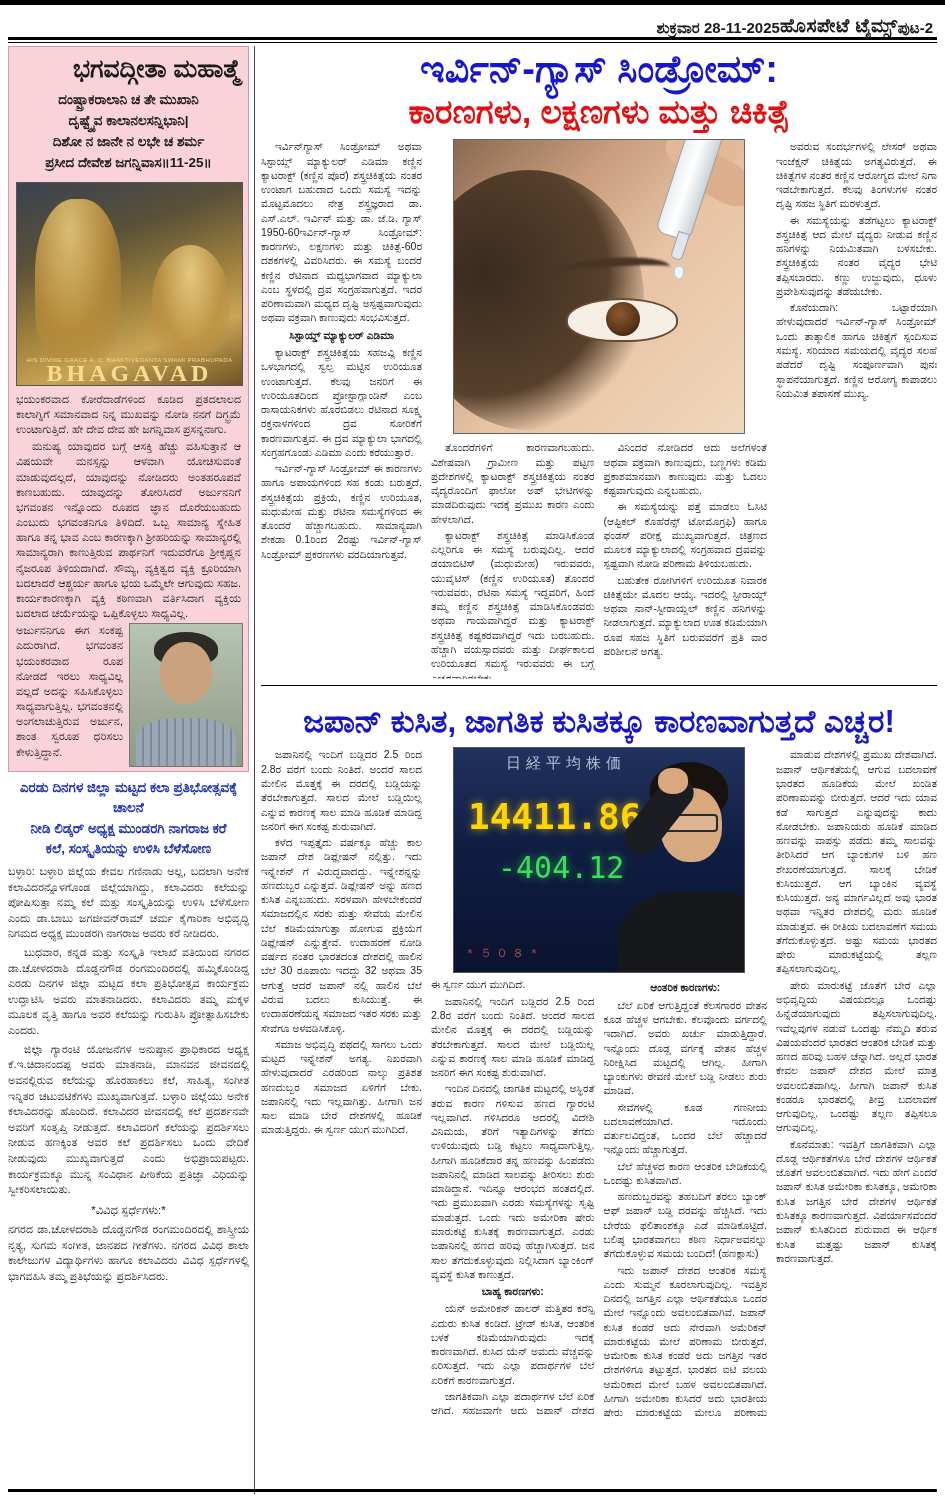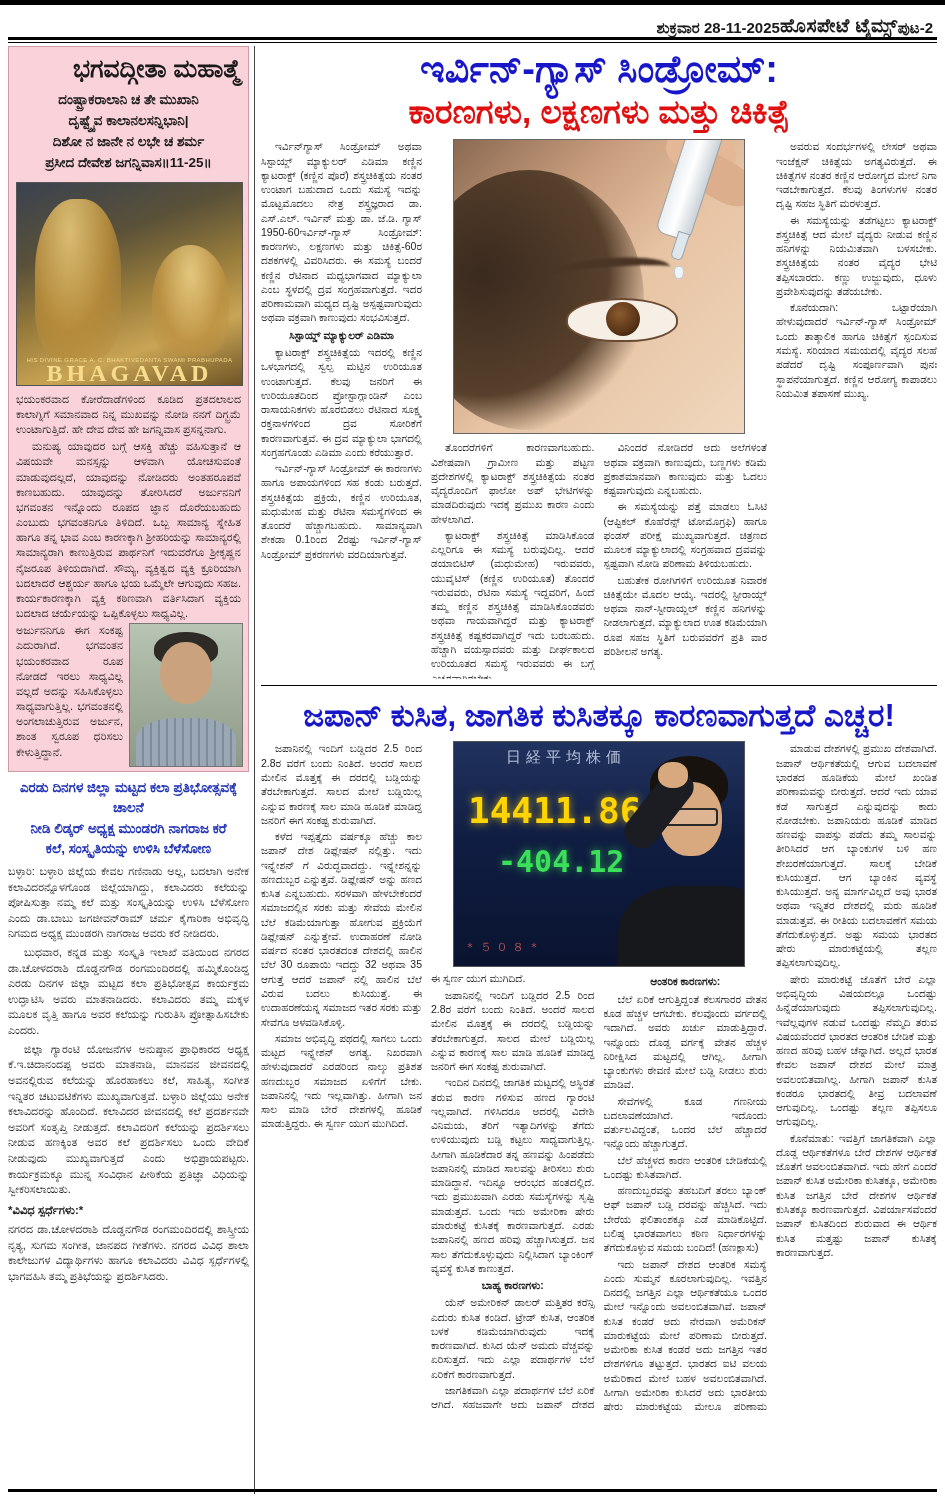--- a/index.html
+++ b/index.html
@@ -40,21 +40,21 @@
   .a-face{position:absolute;left:30px;top:18px;width:52px;height:62px;border-radius:48%;background:#caa27e;}
   .a-shirt{position:absolute;left:6px;bottom:-4px;width:100px;height:52px;border-radius:40% 40% 0 0;
            background:repeating-linear-gradient(90deg,#9aa7b5 0 6px,#7d8b9b 6px 8px),repeating-linear-gradient(0deg,rgba(255,255,255,.25) 0 6px,rgba(0,0,0,.15) 6px 8px);}
   .author-cap{color:#16328f;font-weight:bold;font-size:11.5px;text-align:center;line-height:1.4;margin-top:3px;}
   
   .bellary{margin-top:6px;}
   .bellary-h{color:#1d2fb4;font-weight:bold;font-size:13.5px;text-align:center;line-height:1.5;}
   .bbody{font-size:11px;line-height:1.42;text-align:justify;margin-top:5px;}
   .bbody p{margin:0 0 3px;text-indent:16px;}
   .bbody p.first{text-indent:0;}
-  .b-sub{font-weight:bold;font-size:11.5px;margin:4px 0;}
+  .b-sub{font-weight:normal;text-align:center;font-size:11.5px;margin:4px 0;}
   
   .art1-hl1{color:#1717c9;font-weight:bold;font-size:38px;text-align:center;line-height:1.15;margin-top:2px;}
   .art1-hl2{color:#e01010;font-weight:bold;font-size:33px;text-align:center;line-height:1.2;margin-bottom:8px;}
   .artbody{display:flex;gap:9px;}
   .art1 .artbody{height:540px;overflow:hidden;}
   .ncol{flex:1;min-width:0;font-size:10.5px;line-height:1.36;text-align:justify;overflow:hidden;}
   .ncol p{margin:0 0 2px;text-indent:14px;}
   .midwrap{width:336px;flex:none;display:flex;flex-direction:column;min-width:0;}
   .midcols{display:flex;gap:9px;flex:1;overflow:hidden;}
   .subhead{font-weight:bold;text-align:center;text-indent:0!important;margin:3px 0!important;}
@@ -70,30 +70,30 @@
   .iris{position:absolute;left:38px;top:2px;width:34px;height:34px;border-radius:50%;
         background:radial-gradient(circle at 40% 35%,#8a5a2e 0%,#5a3517 60%,#2a1507 100%);}
   .dropper{position:absolute;right:34px;top:-30px;width:34px;height:128px;border-radius:10px;
            background:linear-gradient(90deg,#e9eef2,#ffffff 45%,#c9d2d8);transform:rotate(18deg);border:1px solid #9aa4ab;}
   .dropper-tip{position:absolute;right:58px;top:92px;width:10px;height:26px;background:#dfe7ec;
                transform:rotate(18deg);border-radius:0 0 5px 5px;border:1px solid #9aa4ab;}
   .drop{position:absolute;right:60px;top:126px;width:8px;height:11px;border-radius:50% 50% 60% 60%;background:#eef6fb;border:1px solid #bcd;}
   .finger{position:absolute;right:8px;top:-12px;width:70px;height:46px;border-radius:40%;background:#e4b896;transform:rotate(20deg);}
   .finger2{position:absolute;right:-14px;top:18px;width:78px;height:40px;border-radius:40%;background:#dcae8c;transform:rotate(30deg);}
   
-  .art2{border-top:1.5px solid #000;margin-top:6px;padding-top:11px;}
+  .art2{border-top:1.5px solid #000;margin-top:6px;padding-top:17px;}
   .art2-hl{color:#1717c9;font-weight:bold;font-size:31px;text-align:center;line-height:1.2;margin-bottom:7px;}
   .art2 .artbody{height:672px;overflow:hidden;}
   .stock-photo{position:relative;width:290px;height:224px;margin:0 auto 4px;border:1px solid #555;overflow:hidden;
                background:linear-gradient(180deg,#20325e 0%,#101d42 45%,#0a1430 100%);}
   .jp-row{position:absolute;left:8px;top:6px;color:#cfd8ee;font-size:15px;letter-spacing:5px;opacity:.85;filter:blur(.4px);margin-left:44px;}
   .idx{position:absolute;left:14px;top:48px;color:#ffd400;font-family:"DejaVu Sans Mono",monospace;
        font-weight:bold;font-size:36px;text-shadow:0 0 8px rgba(255,212,0,.7);}
   .chg{position:absolute;left:44px;top:102px;color:#3ae05a;font-family:"DejaVu Sans Mono",monospace;
-       font-weight:bold;font-size:30px;text-shadow:0 0 8px rgba(58,224,90,.7);}
+       font-weight:normal;font-size:30px;text-shadow:0 0 8px rgba(58,224,90,.7);}
   .jp-row2{position:absolute;left:10px;bottom:10px;color:#e06060;font-size:12px;letter-spacing:4px;opacity:.7;font-family:Liberation Mono, monospace;}
   .man{position:absolute;right:-18px;top:14px;width:150px;height:230px;}
   .man-hair{position:absolute;right:34px;top:0;width:78px;height:56px;border-radius:50% 50% 40% 40%;background:#17120e;}
   .man-face{position:absolute;right:40px;top:26px;width:62px;height:74px;border-radius:46%;background:#d8a87f;}
   .man-glass{position:absolute;right:44px;top:52px;width:52px;height:14px;border:2px solid #2a2a2a;border-radius:4px;background:rgba(255,255,255,.15);}
   .man-jacket{position:absolute;right:-6px;bottom:-20px;width:150px;height:120px;border-radius:40% 30% 0 0;background:#17181c;}
   .man-arm{position:absolute;right:86px;top:8px;width:34px;height:90px;border-radius:16px;background:#1c1d22;transform:rotate(38deg);}
   .man-hand{position:absolute;right:74px;top:6px;width:30px;height:26px;border-radius:45%;background:#d8a87f;}
   
   .foot-rule{position:absolute;left:8px;right:8px;bottom:12px;border-top:3px solid #000;}
@@ -165,21 +165,21 @@
 
     <div class="main">
 
       <div class="art1">
         <div class="art1-hl1">ಇರ್ವಿನ್-ಗ್ಯಾಸ್ ಸಿಂಡ್ರೋಮ್:</div>
         <div class="art1-hl2">ಕಾರಣಗಳು, ಲಕ್ಷಣಗಳು ಮತ್ತು ಚಿಕಿತ್ಸೆ</div>
         <div class="artbody">
           <div class="ncol">
             <p>ಇರ್ವಿನ್‌ಗ್ಯಾಸ್ ಸಿಂಡ್ರೋಮ್ ಅಥವಾ ಸಿಸ್ಟಾಯ್ಡ್ ಮ್ಯಾಕ್ಯುಲರ್ ಎಡಿಮಾ ಕಣ್ಣಿನ ಕ್ಯಾಟರಾಕ್ಟ್ (ಕಣ್ಣಿನ ಪೊರೆ) ಶಸ್ತ್ರಚಿಕಿತ್ಸೆಯ ನಂತರ ಉಂಟಾಗ ಬಹುದಾದ ಒಂದು ಸಮಸ್ಯೆ ಇದನ್ನು ಮೊಟ್ಟಮೊದಲು ನೇತ್ರ ಶಸ್ತ್ರಜ್ಞರಾದ ಡಾ. ಎಸ್.ಎಲ್. ಇರ್ವಿನ್ ಮತ್ತು ಡಾ. ಜೆ.ಡಿ. ಗ್ಯಾಸ್ 1950-60ಇರ್ವಿನ್-ಗ್ಯಾಸ್ ಸಿಂಡ್ರೋಮ್: ಕಾರಣಗಳು, ಲಕ್ಷಣಗಳು ಮತ್ತು ಚಿಕಿತ್ಸೆ-60ರ ದಶಕಗಳಲ್ಲಿ ವಿವರಿಸಿದರು. ಈ ಸಮಸ್ಯೆ ಬಂದರೆ ಕಣ್ಣಿನ ರೆಟಿನಾದ ಮಧ್ಯಭಾಗವಾದ ಮ್ಯಾಕ್ಯುಲಾ ಎಂಬ ಸ್ಥಳದಲ್ಲಿ ದ್ರವ ಸಂಗ್ರಹವಾಗುತ್ತದೆ. ಇದರ ಪರಿಣಾಮವಾಗಿ ಮಧ್ಯದ ದೃಷ್ಟಿ ಅಸ್ಪಷ್ಟವಾಗುವುದು ಅಥವಾ ವಕ್ರವಾಗಿ ಕಾಣುವುದು ಸಂಭವಿಸುತ್ತದೆ.</p>
             <div class="subhead">ಸಿಸ್ಟಾಯ್ಡ್ ಮ್ಯಾಕ್ಯುಲರ್ ಎಡಿಮಾ</div>
-            <p>ಕ್ಯಾಟರಾಕ್ಟ್ ಶಸ್ತ್ರಚಿಕಿತ್ಸೆಯ ಇದರಲ್ಲಿ ಕಣ್ಣಿನ ಒಳಭಾಗದಲ್ಲಿ ಸ್ವಲ್ಪ ಮಟ್ಟಿನ ಉರಿಯೂತ ಉಂಟಾಗುತ್ತದೆ. ಕೆಲವು ಜನರಿಗೆ ಈ ಉರಿಯೂತದಿಂದ ಪ್ರೋಸ್ಟಾಗ್ಲಾಂಡಿನ್ ಎಂಬ ರಾಸಾಯನಿಕಗಳು ಹೊರಬಿಡಲು ರೆಟಿನಾದ ಸೂಕ್ಷ್ಮ ರಕ್ತನಾಳಗಳಿಂದ ದ್ರವ ಸೋರಿಕೆಗೆ ಕಾರಣವಾಗುತ್ತವೆ. ಈ ದ್ರವ ಮ್ಯಾಕ್ಯುಲಾ ಭಾಗದಲ್ಲಿ ಸಂಗ್ರಹಗೊಂಡು ಎಡಿಮಾ ಎಂದು ಕರೆಯುತ್ತಾರೆ.</p>
+            <p>ಕ್ಯಾಟರಾಕ್ಟ್ ಶಸ್ತ್ರಚಿಕಿತ್ಸೆಯ ಸಹಜವ್ಲಿ ಕಣ್ಣಿನ ಒಳಭಾಗದಲ್ಲಿ ಸ್ವಲ್ಪ ಮಟ್ಟಿನ ಉರಿಯೂತ ಉಂಟಾಗುತ್ತದೆ. ಕೆಲವು ಜನರಿಗೆ ಈ ಉರಿಯೂತದಿಂದ ಪ್ರೋಸ್ಟಾಗ್ಲಾಂಡಿನ್ ಎಂಬ ರಾಸಾಯನಿಕಗಳು ಹೊರಬಿಡಲು ರೆಟಿನಾದ ಸೂಕ್ಷ್ಮ ರಕ್ತನಾಳಗಳಿಂದ ದ್ರವ ಸೋರಿಕೆಗೆ ಕಾರಣವಾಗುತ್ತವೆ. ಈ ದ್ರವ ಮ್ಯಾಕ್ಯುಲಾ ಭಾಗದಲ್ಲಿ ಸಂಗ್ರಹಗೊಂಡು ಎಡಿಮಾ ಎಂದು ಕರೆಯುತ್ತಾರೆ.</p>
             <p>ಇರ್ವಿನ್-ಗ್ಯಾಸ್ ಸಿಂಡ್ರೋಮ್ ಈ ಕಾರಣಗಳು ಹಾಗೂ ಅಪಾಯಗಳಿಂದ ಸಹ ಕಂಡು ಬರುತ್ತದೆ. ಶಸ್ತ್ರಚಿಕಿತ್ಸೆಯ ಪ್ರಕ್ರಿಯೆ, ಕಣ್ಣಿನ ಉರಿಯೂತ, ಮಧುಮೇಹ ಮತ್ತು ರೆಟಿನಾ ಸಮಸ್ಯೆಗಳಿಂದ ಈ ತೊಂದರೆ ಹೆಚ್ಚಾಗಬಹುದು. ಸಾಮಾನ್ಯವಾಗಿ ಶೇಕಡಾ 0.1ರಿಂದ 2ರಷ್ಟು ಇರ್ವಿನ್-ಗ್ಯಾಸ್ ಸಿಂಡ್ರೋಮ್ ಪ್ರಕರಣಗಳು ವರದಿಯಾಗುತ್ತವೆ.</p>
           </div>
           <div class="midwrap">
             <div class="eye-photo">
               <div class="hair-mass"></div>
               <div class="brow"></div>
               <div class="eye">
                 <div class="iris"></div>
               </div>
               <div class="finger"></div>
@@ -240,21 +240,21 @@
                 <div class="subhead">ಬಾಹ್ಯ ಕಾರಣಗಳು:</div>
                 <p>ಯೆನ್ ಅಮೇರಿಕನ್ ಡಾಲರ್ ಮತ್ತಿತರ ಕರೆನ್ಸಿ ಎದುರು ಕುಸಿತ ಕಂಡಿದೆ. ಟ್ರೇಡ್ ಕುಸಿತ, ಆಂತರಿಕ ಬಳಕೆ ಕಡಿಮೆಯಾಗಿರುವುದು ಇದಕ್ಕೆ ಕಾರಣವಾಗಿದೆ. ಕುಸಿದ ಯೆನ್ ಅಮದು ವೆಚ್ಚವನ್ನು ಏರಿಸುತ್ತದೆ. ಇದು ಎಲ್ಲಾ ಪದಾರ್ಥಗಳ ಬೆಲೆ ಏರಿಕೆಗೆ ಕಾರಣವಾಗುತ್ತದೆ.</p>
                 <p>ಜಾಗತಿಕವಾಗಿ ಎಲ್ಲಾ ಪದಾರ್ಥಗಳ ಬೆಲೆ ಏರಿಕೆ ಆಗಿದೆ. ಸಹಜವಾಗೇ ಅದು ಜಪಾನ್ ದೇಶದ ಮೇಲೂ ಪ್ರಭಾವ ಬೀರಿದೆ. ಪದಾರ್ಥಗಳ ಬೆಲೆ ಏರಿಕೆ ಜಪಾನ್ ದೇಶದಲ್ಲಿ ಹಣದುಬ್ಬರಕ್ಕೆ ದಾರಿ ಮಾಡಿಕೊಟ್ಟಿದೆ.</p>
 
               </div>
               <div class="ncol">
                 <div class="subhead">ಆಂತರಿಕ ಕಾರಣಗಳು:</div>
                 <p>ಬೆಲೆ ಏರಿಕೆ ಆಗುತ್ತಿದ್ದಂತೆ ಕೆಲಸಗಾರರ ವೇತನ ಕೂಡ ಹೆಚ್ಚಳ ಆಗಬೇಕು. ಕೆಲವೊಂದು ವರ್ಗದಲ್ಲಿ ಇದಾಗಿದೆ. ಅವರು ಖರ್ಚು ಮಾಡುತ್ತಿದ್ದಾರೆ. ಇನ್ನೊಂದು ದೊಡ್ಡ ವರ್ಗಕ್ಕೆ ವೇತನ ಹೆಚ್ಚಳ ನಿರೀಕ್ಷಿಸಿದ ಮಟ್ಟದಲ್ಲಿ ಆಗಿಲ್ಲ. ಹೀಗಾಗಿ ಬ್ಯಾಂಕುಗಳು ಠೇವಣಿ ಮೇಲೆ ಬಡ್ಡಿ ನೀಡಲು ಶುರು ಮಾಡಿವೆ.</p>
                 <p>ಸೇವೆಗಳಲ್ಲಿ ಕೂಡ ಗಣನೀಯ ಬದಲಾವಣೆಯಾಗಿದೆ. ಇದೊಂದು ವರ್ತುಲವಿದ್ದಂತೆ, ಒಂದರ ಬೆಲೆ ಹೆಚ್ಚಾದರೆ ಇನ್ನೊಂದು ಹೆಚ್ಚಾಗುತ್ತದೆ.</p>
                 <p>ಬೆಲೆ ಹೆಚ್ಚಳದ ಕಾರಣ ಆಂತರಿಕ ಬೇಡಿಕೆಯಲ್ಲಿ ಒಂದಷ್ಟು ಕುಸಿತವಾಗಿದೆ.</p>
-                <p>ಹಣದುಬ್ಬರವನ್ನು ತಹಬದಿಗೆ ತರಲು ಬ್ಯಾಂಕ್ ಆಫ್ ಜಪಾನ್ ಬಡ್ಡಿ ದರವನ್ನು ಹೆಚ್ಚಿಸಿದೆ. ಇದು ಬೇರೆಯ ಫಲಿತಾಂಶಕ್ಕೂ ಎಡೆ ಮಾಡಿಕೊಟ್ಟಿದೆ. ಬಲಿಷ್ಠ ಭಾರತವಾಗಲು ಕಠಿಣ ನಿರ್ಧಾರಗಳನ್ನು ತೆಗೆದುಕೊಳ್ಳುವ ಸಮಯ ಬಂದಿದೆ! (ಹಣಕ್ಲಾಸು)</p>
+                <p>ಹಣದುಬ್ಬರವನ್ನು ತಹಬದಿಗೆ ತರಲು ಬ್ಯಾಂಕ್ ಆಫ್ ಜಪಾನ್ ಬಡ್ಡಿ ದರವನ್ನು ಹೆಚ್ಚಿಸಿದೆ. ಇದು ಬೇರೆಯ ಫಲಿತಾಂಶಕ್ಕೂ ಎಡೆ ಮಾಡಿಕೊಟ್ಟಿದೆ. ಬಲಿಷ್ಠ ಭಾರತವಾಗಲು ಕಠಿಣ ನಿರ್ಧಾಅವನಲ್ನು ತೆಗೆದುಕೊಳ್ಳುವ ಸಮಯ ಬಂದಿದೆ! (ಹಣಕ್ಲಾಸು)</p>
                 <p>ಇದು ಜಪಾನ್ ದೇಶದ ಆಂತರಿಕ ಸಮಸ್ಯೆ ಎಂದು ಸುಮ್ಮನೆ ಕೂರಲಾಗುವುದಿಲ್ಲ. ಇವತ್ತಿನ ದಿನದಲ್ಲಿ ಜಗತ್ತಿನ ಎಲ್ಲಾ ಆರ್ಥಿಕತೆಯೂ ಒಂದರ ಮೇಲೆ ಇನ್ನೊಂದು ಅವಲಂಬಿತವಾಗಿವೆ. ಜಪಾನ್ ಕುಸಿತ ಕಂಡರೆ ಅದು ನೇರವಾಗಿ ಅಮೆರಿಕನ್ ಮಾರುಕಟ್ಟೆಯ ಮೇಲೆ ಪರಿಣಾಮ ಬೀರುತ್ತದೆ. ಅಮೇರಿಕಾ ಕುಸಿತ ಕಂಡರೆ ಅದು ಜಗತ್ತಿನ ಇತರ ದೇಶಗಳಿಗೂ ತಟ್ಟುತ್ತದೆ. ಭಾರತದ ಐಟಿ ವಲಯ ಅಮೆರಿಕಾದ ಮೇಲೆ ಬಹಳ ಅವಲಂಬಿತವಾಗಿದೆ. ಹೀಗಾಗಿ ಅಮೇರಿಕಾ ಕುಸಿದರೆ ಅದು ಭಾರತೀಯ ಷೇರು ಮಾರುಕಟ್ಟೆಯ ಮೇಲೂ ಪರಿಣಾಮ ಬೀರುತ್ತದೆ.</p>
 
               </div>
             </div>
           </div>
           <div class="ncol">
             <p>ಮಾಡುವ ದೇಶಗಳಲ್ಲಿ ಪ್ರಮುಖ ದೇಶವಾಗಿದೆ. ಜಪಾನ್ ಆರ್ಥಿಕತೆಯಲ್ಲಿ ಆಗುವ ಬದಲಾವಣೆ ಭಾರತದ ಹೂಡಿಕೆಯ ಮೇಲೆ ಖಂಡಿತ ಪರಿಣಾಮವನ್ನು ಬೀರುತ್ತದೆ. ಆದರೆ ಇದು ಯಾವ ಕಡೆ ಸಾಗುತ್ತದೆ ಎನ್ನುವುದನ್ನು ಕಾದು ನೋಡಬೇಕು. ಜಪಾನಿಯರು ಹೂಡಿಕೆ ಮಾಡಿದ ಹಣವನ್ನು ವಾಪಸ್ಸು ಪಡೆದು ತಮ್ಮ ಸಾಲವನ್ನು ತೀರಿಸಿದರೆ ಆಗ ಬ್ಯಾಂಕುಗಳ ಬಳಿ ಹಣ ಶೇಖರಣೆಯಾಗುತ್ತದೆ. ಸಾಲಕ್ಕೆ ಬೇಡಿಕೆ ಕುಸಿಯುತ್ತದೆ. ಆಗ ಬ್ಯಾಂಕಿನ ವ್ಯವಸ್ಥೆ ಕುಸಿಯುತ್ತದೆ. ಅನ್ಯ ಮಾರ್ಗವಿಲ್ಲದೆ ಅವು ಭಾರತ ಅಥವಾ ಇನ್ನಿತರ ದೇಶದಲ್ಲಿ ಮರು ಹೂಡಿಕೆ ಮಾಡುತ್ತವೆ. ಈ ರೀತಿಯ ಬದಲಾವಣೆಗೆ ಸಮಯ ತೆಗೆದುಕೊಳ್ಳುತ್ತದೆ. ಅಷ್ಟು ಸಮಯ ಭಾರತದ ಷೇರು ಮಾರುಕಟ್ಟೆಯಲ್ಲಿ ತಲ್ಲಣ ತಪ್ಪಿಸಲಾಗುವುದಿಲ್ಲ.</p>
             <p>ಷೇರು ಮಾರುಕಟ್ಟೆ ಜೊತೆಗೆ ಬೇರೆ ಎಲ್ಲಾ ಅಭಿವೃದ್ಧಿಯ ವಿಷಯದಲ್ಲೂ ಒಂದಷ್ಟು ಹಿನ್ನೆಡೆಯಾಗುವುದು ತಪ್ಪಿಸಲಾಗುವುದಿಲ್ಲ. ಇವೆಲ್ಲವುಗಳ ನಡುವೆ ಒಂದಷ್ಟು ನೆಮ್ಮದಿ ತರುವ ವಿಷಯವೆಂದರೆ ಭಾರತದ ಆಂತರಿಕ ಬೇಡಿಕೆ ಮತ್ತು ಹಣದ ಹರಿವು ಬಹಳ ಚೆನ್ನಾಗಿದೆ. ಅಲ್ಲದೆ ಭಾರತ ಕೇವಲ ಜಪಾನ್ ದೇಶದ ಮೇಲೆ ಮಾತ್ರ ಅವಲಂಬಿತವಾಗಿಲ್ಲ. ಹೀಗಾಗಿ ಜಪಾನ್ ಕುಸಿತ ಕಂಡರೂ ಭಾರತದಲ್ಲಿ ತೀವ್ರ ಬದಲಾವಣೆ ಆಗುವುದಿಲ್ಲ. ಒಂದಷ್ಟು ತಲ್ಲಣ ತಪ್ಪಿಸಲೂ ಆಗುವುದಿಲ್ಲ.</p>
             <p>ಕೊನೆಮಾತು: ಇವತ್ತಿಗೆ ಜಾಗತಿಕವಾಗಿ ಎಲ್ಲಾ ದೊಡ್ಡ ಆರ್ಥಿಕತೆಗಳೂ ಬೇರೆ ದೇಶಗಳ ಆರ್ಥಿಕತೆ ಜೊತೆಗೆ ಅವಲಂಬಿತವಾಗಿದೆ. ಇದು ಹೇಗೆ ಎಂದರೆ ಜಪಾನ್ ಕುಸಿತ ಅಮೇರಿಕಾ ಕುಸಿತಕ್ಕೂ, ಅಮೇರಿಕಾ ಕುಸಿತ ಜಗತ್ತಿನ ಬೇರೆ ದೇಶಗಳ ಆರ್ಥಿಕತೆ ಕುಸಿತಕ್ಕೂ ಕಾರಣವಾಗುತ್ತದೆ. ವಿಪರ್ಯಾಸವೆಂದರೆ ಜಪಾನ್ ಕುಸಿತದಿಂದ ಶುರುವಾದ ಈ ಆರ್ಥಿಕ ಕುಸಿತ ಮತ್ತಷ್ಟು ಜಪಾನ್ ಕುಸಿತಕ್ಕೆ ಕಾರಣವಾಗುತ್ತದೆ.</p>
           </div>

